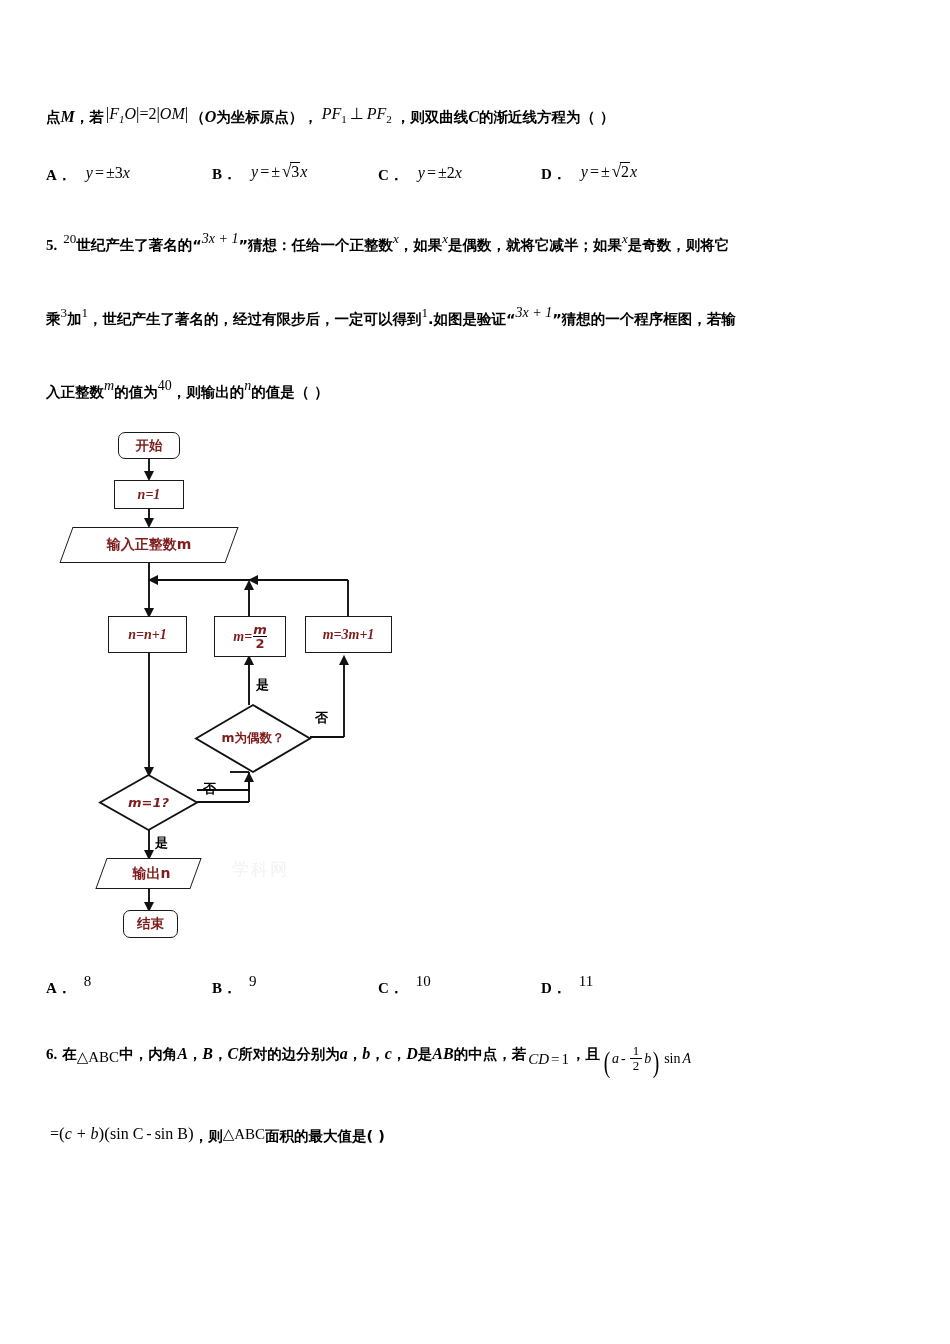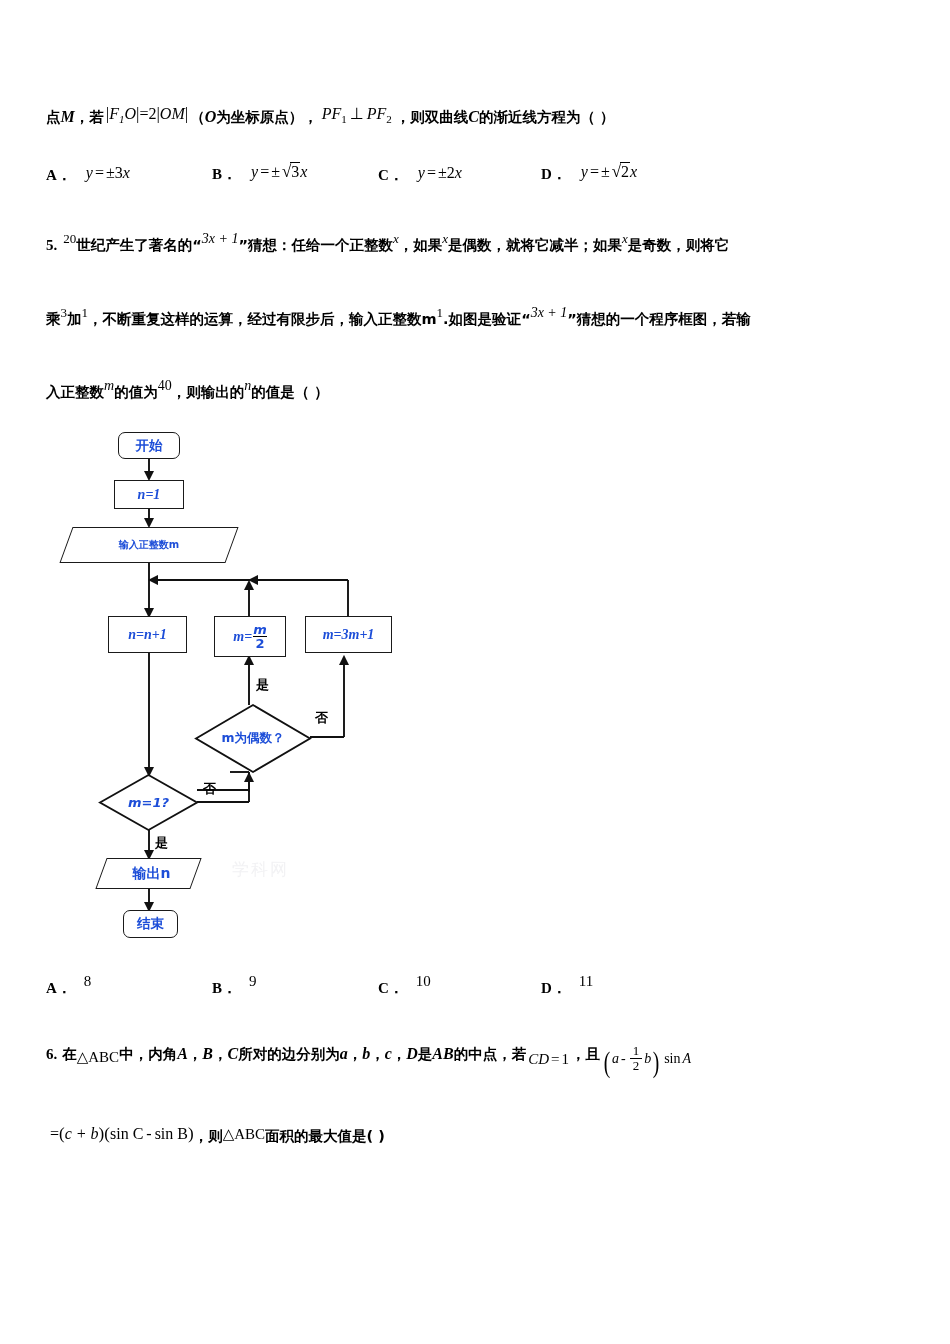--- a/index.html
+++ b/index.html
@@ -114,21 +114,21 @@
     position: absolute;
     box-sizing: border-box;
     border: 1.6px solid #1a1a1a;
     background: #ffffff;
     display: flex;
     align-items: center;
     justify-content: center;
     font-family: "DejaVu Sans", sans-serif;
     font-weight: bold;
     font-size: 13px;
-    color: #1d4ed8;
+    color: #7f1d1d;
   }
   .fc-terminal {
     border-radius: 7px;
   }
   .fc-io {
     border: none;
     background: transparent;
   }
   .fc-io .shape {
     position: absolute;
@@ -229,21 +229,21 @@
     <span style="margin-left:10px; vertical-align:2px;">
       <span class="mi">y</span><span class="mop" style="margin:0 2px;">=</span><span class="mop">±</span><span class="rad"><span class="radsym">√</span><span class="radicand mn">2</span></span><span class="mi">x</span>
     </span>
   </div>
 
   <div class="abs" style="left:46px; top:231px;">
     <span class="opt-letter">5.</span><span class="sup" style="margin-left:6px;">20</span><span class="cn">世纪产生了著名的</span><span class="cn">“</span><span class="mi" style="vertical-align:7px; font-size:14px;">3x + 1</span><span class="cn">”</span><span class="cn">猜想：任给一个正整数</span><span class="mi" style="vertical-align:7px; font-size:13px;">x</span><span class="cn">，如果</span><span class="mi" style="vertical-align:7px; font-size:13px;">x</span><span class="cn">是偶数，就将它减半；如果</span><span class="mi" style="vertical-align:7px; font-size:13px;">x</span><span class="cn">是奇数，则将它</span>
   </div>
 
   <div class="abs" style="left:46px; top:305px;">
-    <span class="cn">乘</span><span class="sup">3</span><span class="cn">加</span><span class="sup">1</span><span class="cn">，不断重复这样的运算，经过有限步后，输入正整数m</span><span class="sup">1</span><span class="cn">.如图是验证</span><span class="cn">“</span><span class="mi" style="vertical-align:7px; font-size:14px;">3x + 1</span><span class="cn">”</span><span class="cn">猜想的一个程序框图，若输</span>
+    <span class="cn">乘</span><span class="sup">3</span><span class="cn">加</span><span class="sup">1</span><span class="cn">，世纪产生了著名的，经过有限步后，一定可以得到</span><span class="sup">1</span><span class="cn">.如图是验证</span><span class="cn">“</span><span class="mi" style="vertical-align:7px; font-size:14px;">3x + 1</span><span class="cn">”</span><span class="cn">猜想的一个程序框图，若输</span>
   </div>
 
   <div class="abs" style="left:46px; top:378px;text-align:center;">
     <span class="cn">入正整数</span><span class="mi" style="vertical-align:7px; font-size:14px;">m</span><span class="cn">的值为</span><span class="sup" style="font-size:14px;">40</span><span class="cn">，则输出的</span><span class="mi" style="vertical-align:7px; font-size:14px;">n</span><span class="cn">的值是（   ）</span>
   </div>
 
   <svg id="flowchart" viewBox="0 0 950 1344" xmlns="http://www.w3.org/2000/svg">
     <defs>
       <marker id="arrow" viewBox="0 0 10 10" refX="8" refY="5" markerWidth="5.5" markerHeight="5.5" orient="auto-start-reverse">
         <path d="M 0 0 L 10 5 L 0 10 z" fill="#111"></path>
@@ -299,21 +299,21 @@
   <div class="fc-node fc-terminal" style="left:118px; top:432px; width:62px; height:27px;">
     <span class="cn" style="font-size:13.5px;">开始</span>
   </div>
 
   <div class="fc-node" style="left:114px; top:480px; width:70px; height:29px;">
     <span class="mathbox">n=1</span>
   </div>
 
   <div class="fc-node fc-io" style="left:66px; top:527px; width:166px; height:36px;">
     <div class="shape"></div>
-    <span class="txt cn" style="font-size:10px;">输入正整数m</span>
+    <span class="txt cn" style="font-size:14px;">输入正整数m</span>
   </div>
 
   <div class="fc-node" style="left:108px; top:616px; width:79px; height:37px;">
     <span class="mathbox">n=n+1</span>
   </div>
 
   <div class="fc-node" style="left:214px; top:616px; width:72px; height:41px;">
     <span class="mathbox">m=</span>
       <span class="boxfrac">
       <span class="num">m</span>

